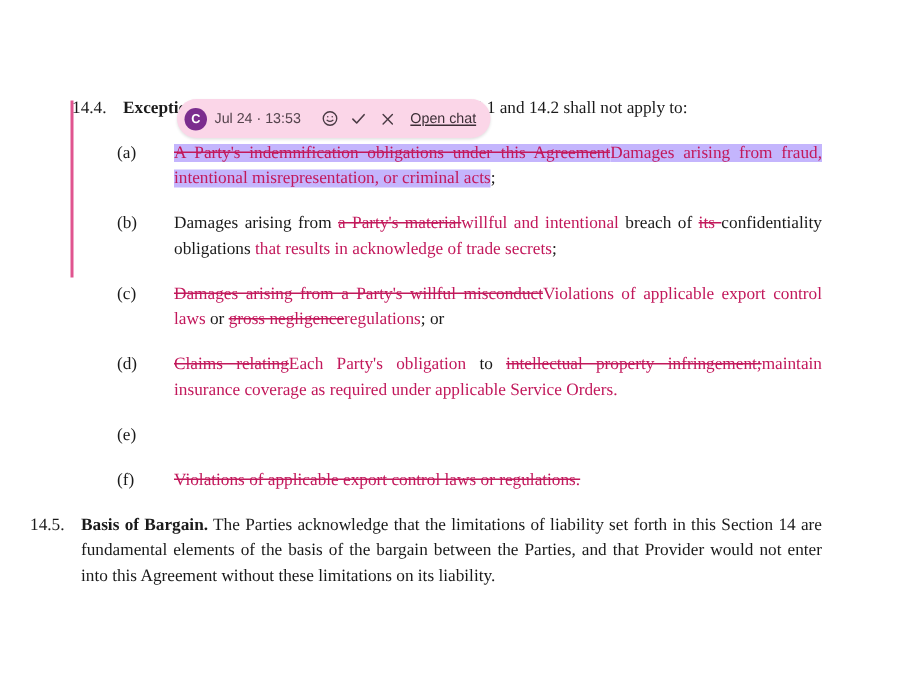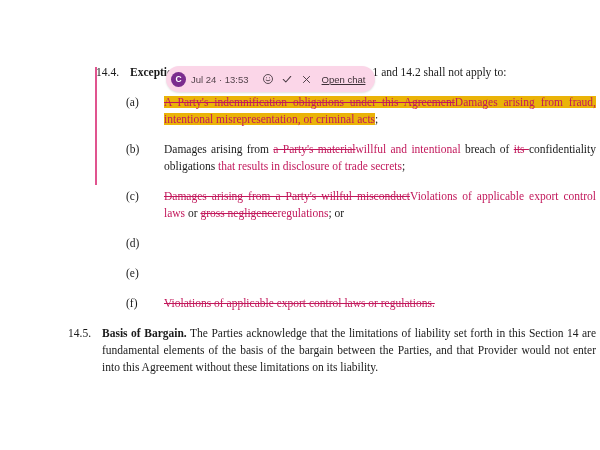--- a/index.html
+++ b/index.html
@@ -11,21 +11,20 @@
     height: 450px;
     background: #ffffff;
     font-family: "Liberation Serif", serif;
     color: #1a1a1a;
     overflow: hidden;
   }
   #page {
     position: relative;
     width: 496px;
     height: 450px;
-    margin-left: 48px;
   }
   .doc {
     position: absolute;
     left: 0;
     top: 0;
     width: 600px;
   }
 
   
   .change-bar {
@@ -64,21 +63,21 @@
 
   .bold { font-weight: bold; }
   .del {
     text-decoration: line-through;
     color: #c2185b;
   }
   .ins {
     color: #c2185b;
   }
   .hl {
-    background: #eab308;
+    background: #c4b5fd;
   }
   .spacer-md { height: 13px; }
 
   
   .comment-bar {
     position: absolute;
     left: 118px;
     top: 66px;
     height: 26px;
     display: flex;
@@ -149,37 +148,40 @@
       <div class="body">
         <span class="del hl">A Party's indemnification obligations under this Agreement</span><span class="ins hl">Damages arising from fraud, intentional misrepresentation, or criminal acts</span><span>;</span>
       </div>
     </div>
 
     <div class="spacer-md"></div>
 
     <div class="clause lvl2">
       <div class="num">(b)</div>
       <div class="body">
-        <span>Damages arising from </span><span class="del">a Party's material</span><span class="ins">willful and intentional</span><span> breach of </span><span class="del">its </span><span>confidentiality obligations </span><span class="ins">that results in disclosure of trade secrets</span><span>;</span>
+        <span>Damages arising from </span><span class="del">a Party's material</span><span class="ins">willful and intentional</span><span> breach of </span><span class="del">its </span><span>confidentiality obligations </span><span class="ins">that results in acknowledge of trade secrets</span><span>;</span>
       </div>
     </div>
 
     <div class="spacer-md"></div>
 
     <div class="clause lvl2">
       <div class="num">(c)</div>
       <div class="body">
         <span class="del">Damages arising from a Party's willful misconduct</span><span class="ins">Violations of applicable export control laws</span><span> or </span><span class="del">gross negligence</span><span class="ins">regulations</span><span>; or</span>
       </div>
     </div>
 
     <div class="spacer-md"></div>
 
     <div class="clause lvl2">
       <div class="num">(d)</div>
+      <div class="body">
+        <span class="del">Claims relating</span><span class="ins">Each Party's obligation</span><span> to </span><span class="del">intellectual property infringement;</span><span class="ins">maintain insurance coverage as required under applicable Service Orders.</span>
+      </div>
     </div>
 
     <div class="spacer-md"></div>
 
     <div class="clause lvl2">
       <div class="num">(e)</div>
     </div>
 
     <div class="spacer-md"></div>
 

